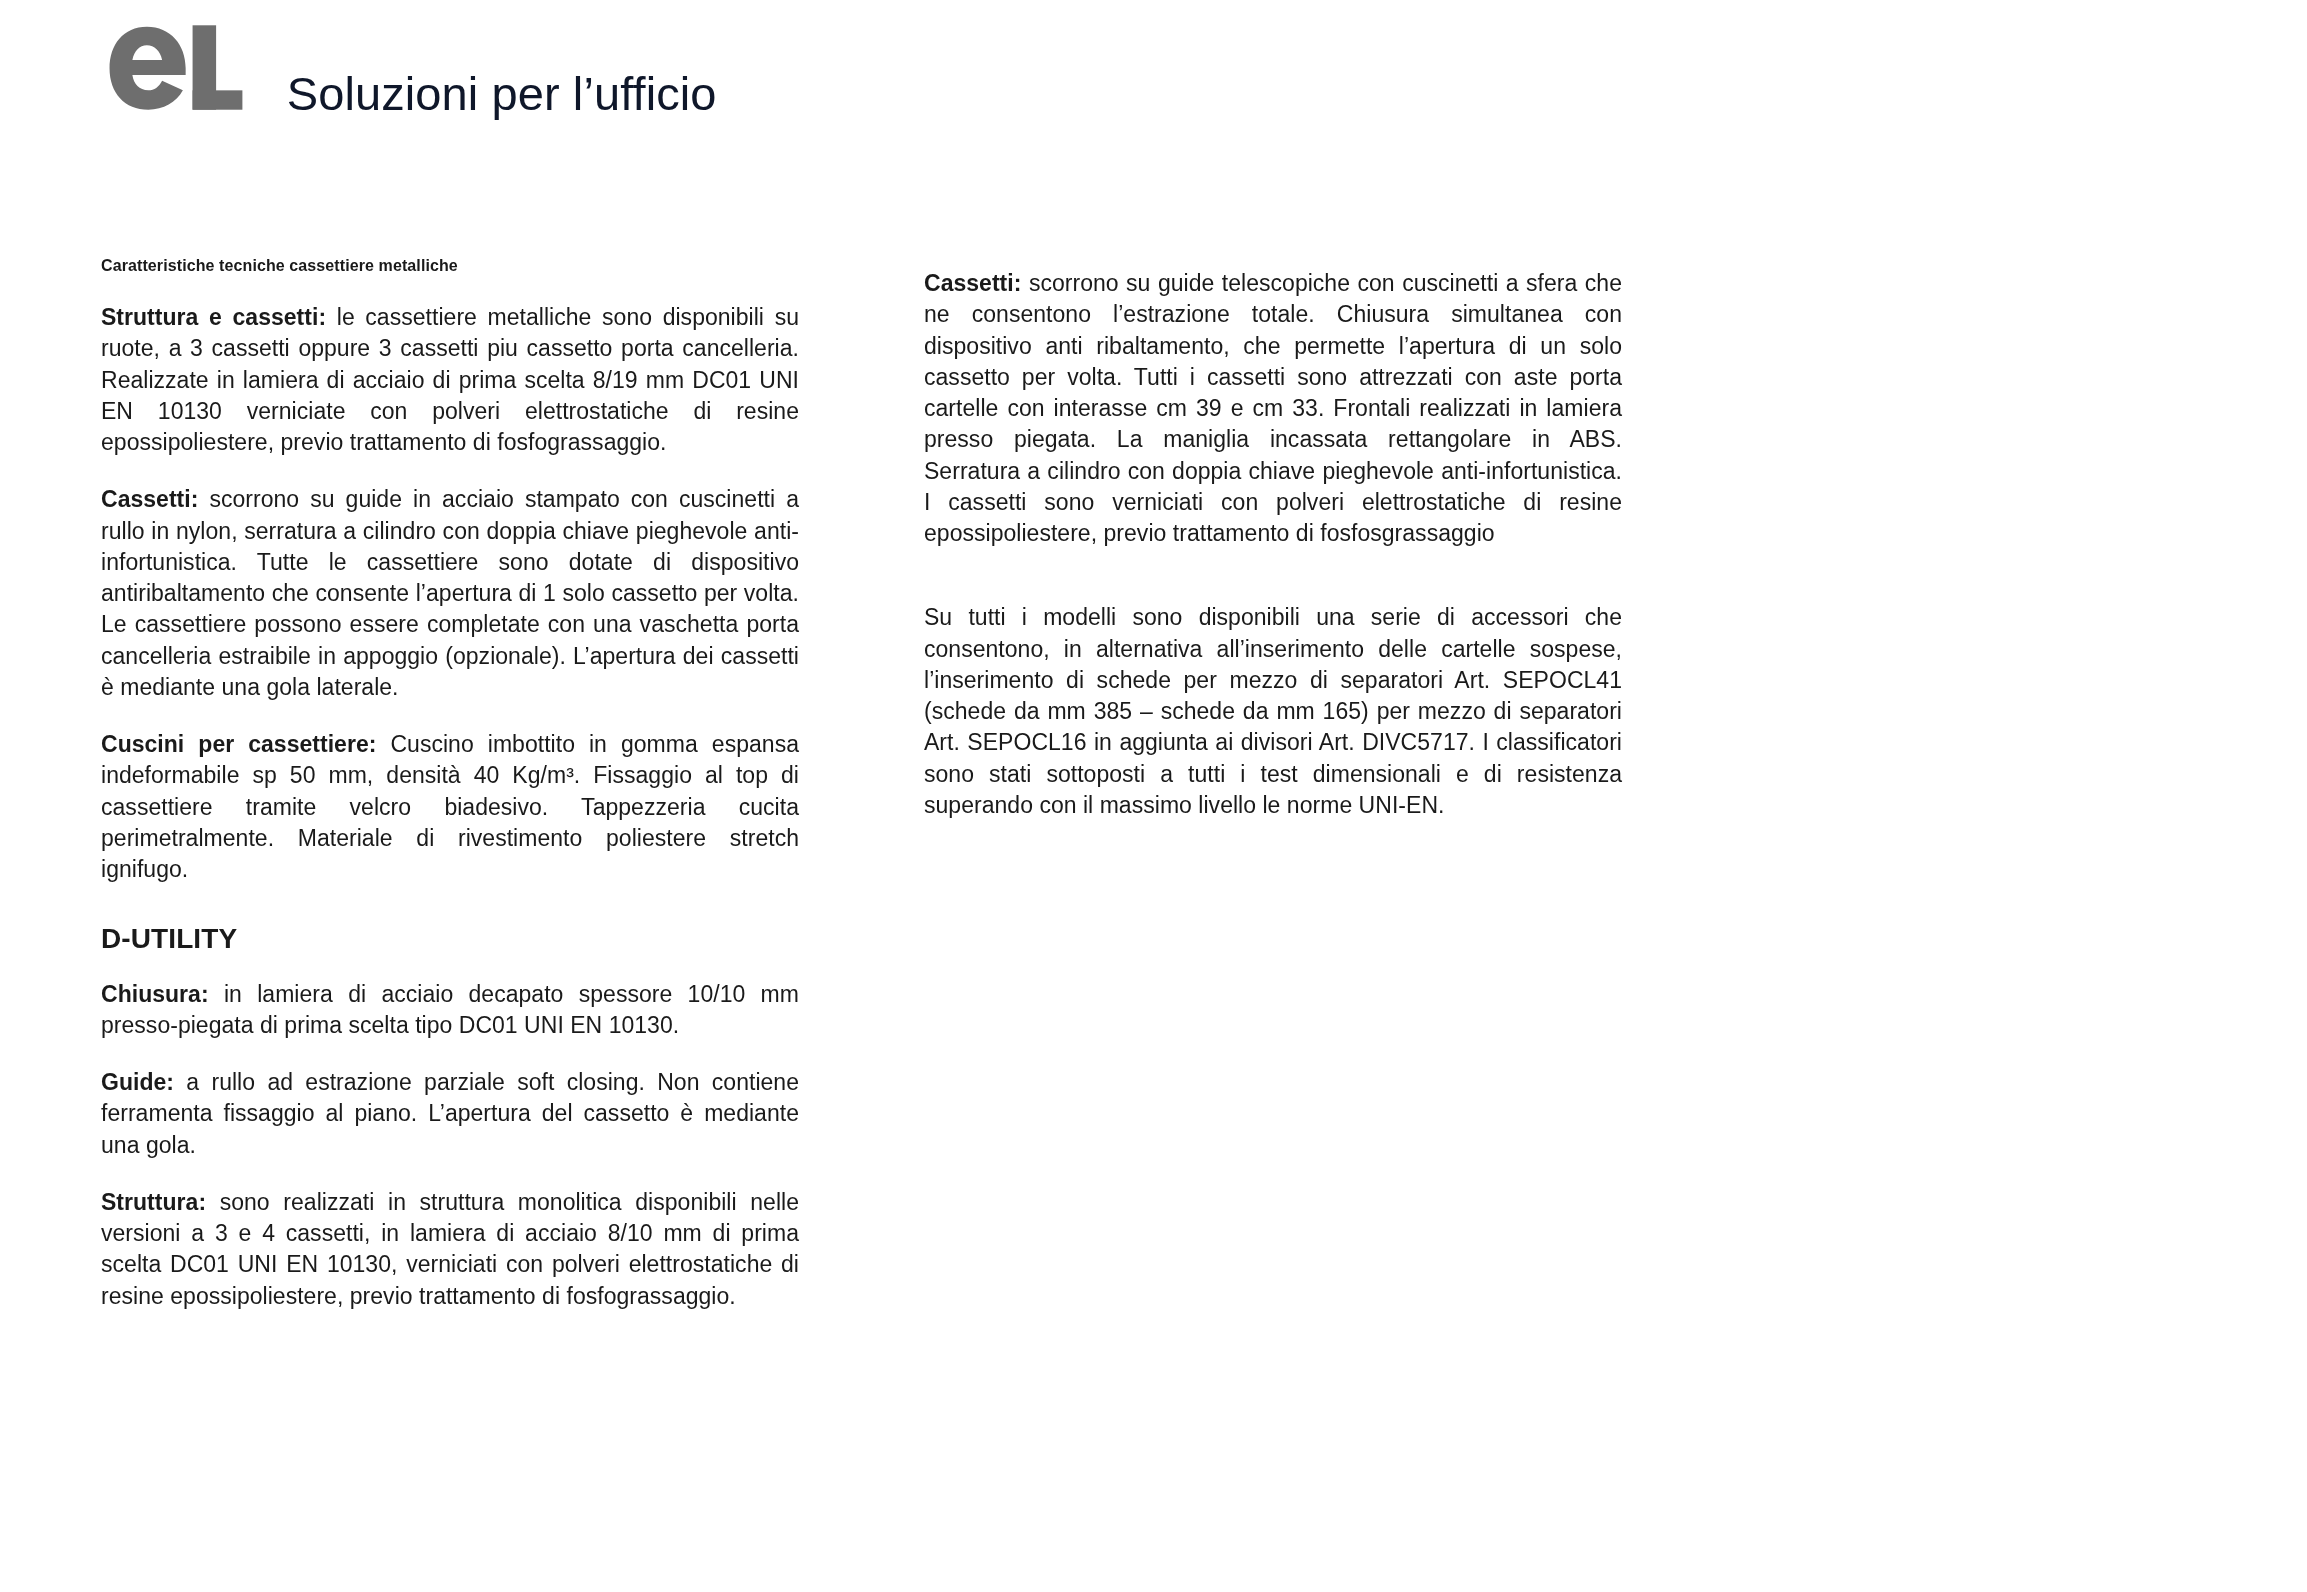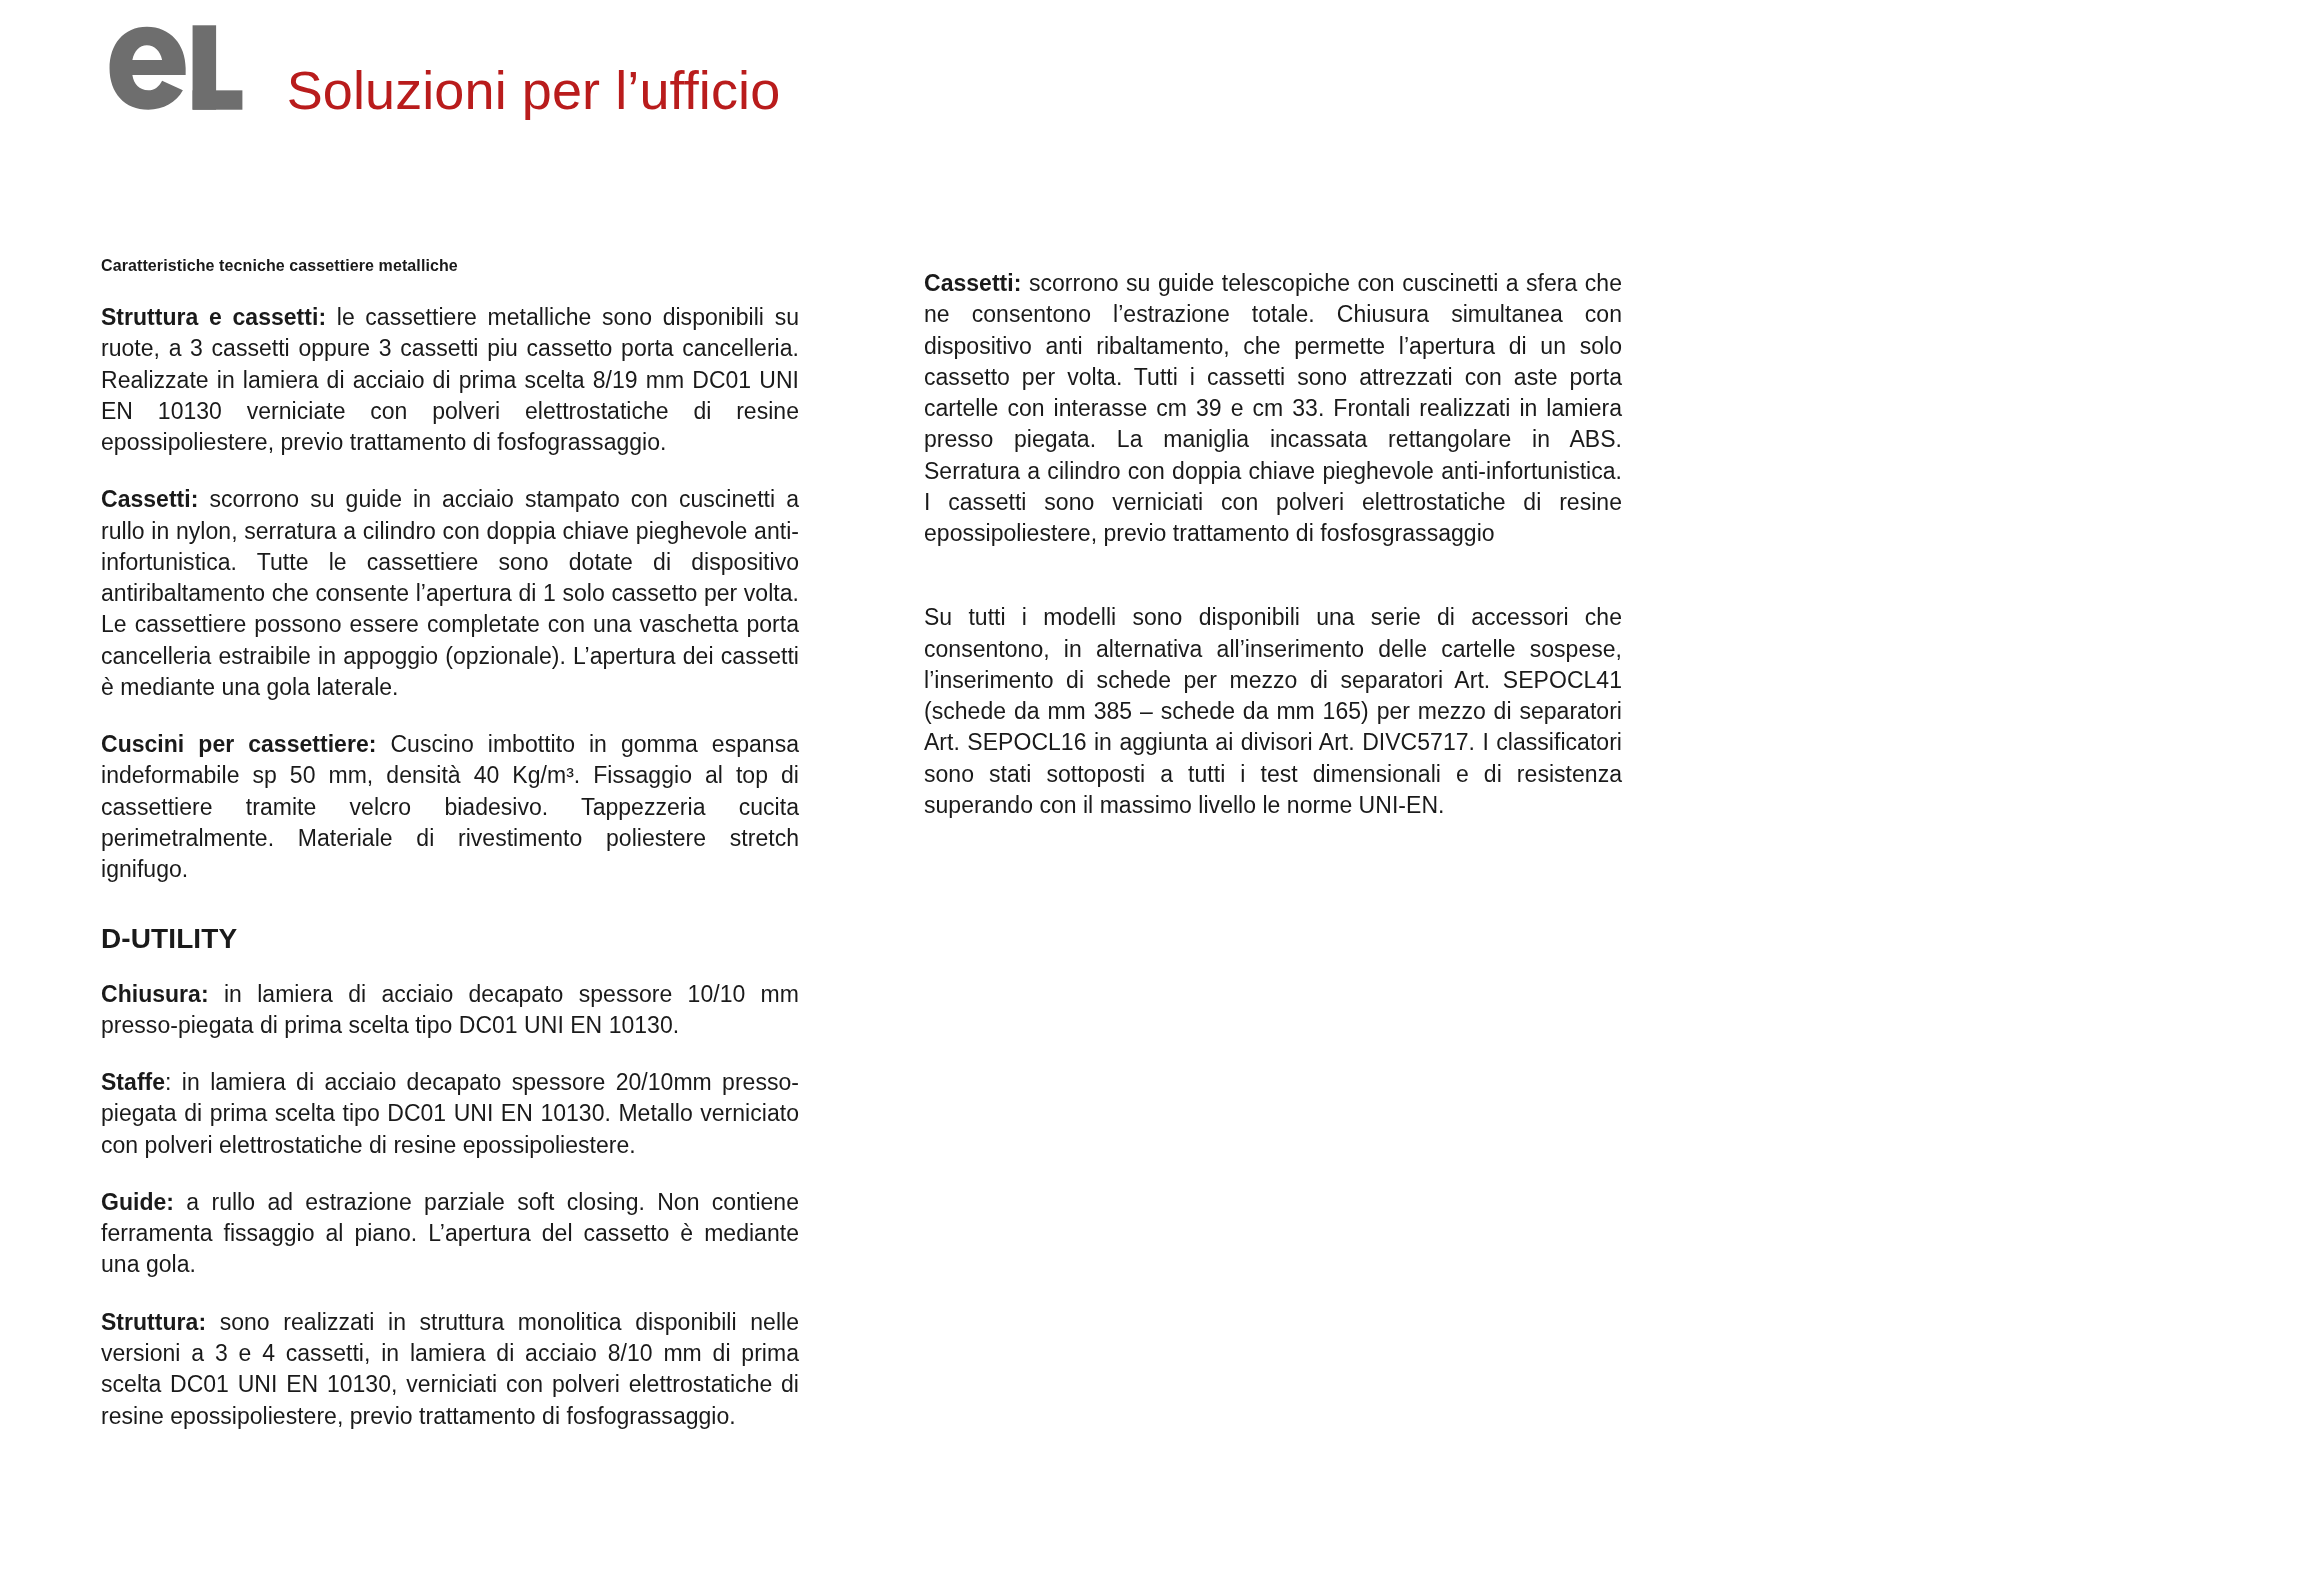--- a/index.html
+++ b/index.html
@@ -25,23 +25,23 @@
     align-items: flex-end;
   }
   .logo-mark {
     width: 173px;
     height: 111px;
     position: relative;
     flex: none;
   }
   .logo-mark svg { display: block; }
   .logo-text {
-    font-size: 54px;
+    font-size: 47px;
     font-weight: 400;
-    color: #b91c1c;
+    color: #0f172a;
     letter-spacing: 0.1px;
     line-height: 1;
     padding-bottom: 15px;
     margin-left: 9.7px;
     white-space: nowrap;
   }
 
   
   .content {
     position: absolute;
@@ -120,23 +120,20 @@
     <p class="para">
       <b>Cuscini per cassettiere:</b><span> Cuscino imbottito in gomma espansa indeformabile sp 50 mm, densità 40 Kg/m³. Fissaggio al top di cassettiere tramite velcro biadesivo. Tappezzeria cucita perimetralmente. Materiale di rivestimento poliestere stretch ignifugo.</span>
     </p>
 
     <h3 class="sub-title">D-UTILITY</h3>
 
     <p class="para">
       <b>Chiusura:</b><span> in lamiera di acciaio decapato spessore 10/10 mm presso-piegata di prima scelta tipo DC01 UNI EN 10130.</span>
     </p>
 
-    <p class="para">
-      <b>Staffe</b><span>: in lamiera di acciaio decapato spessore 20/10mm presso-piegata di prima scelta tipo DC01 UNI EN 10130. Metallo verniciato con polveri elettrostatiche di resine epossipoliestere.</span>
-    </p>
 
     <p class="para">
       <b>Guide:</b><span> a rullo ad estrazione parziale soft closing. Non contiene ferramenta fissaggio al piano. L’apertura del cassetto è mediante una gola.</span>
     </p>
 
 
     <p class="para">
       <b>Struttura:</b><span> sono realizzati in struttura monolitica disponibili nelle versioni a 3 e 4 cassetti, in lamiera di acciaio 8/10 mm di prima scelta DC01 UNI EN 10130, verniciati con polveri elettrostatiche di resine epossipoliestere, previo trattamento di fosfograssaggio.</span>
     </p>
 

